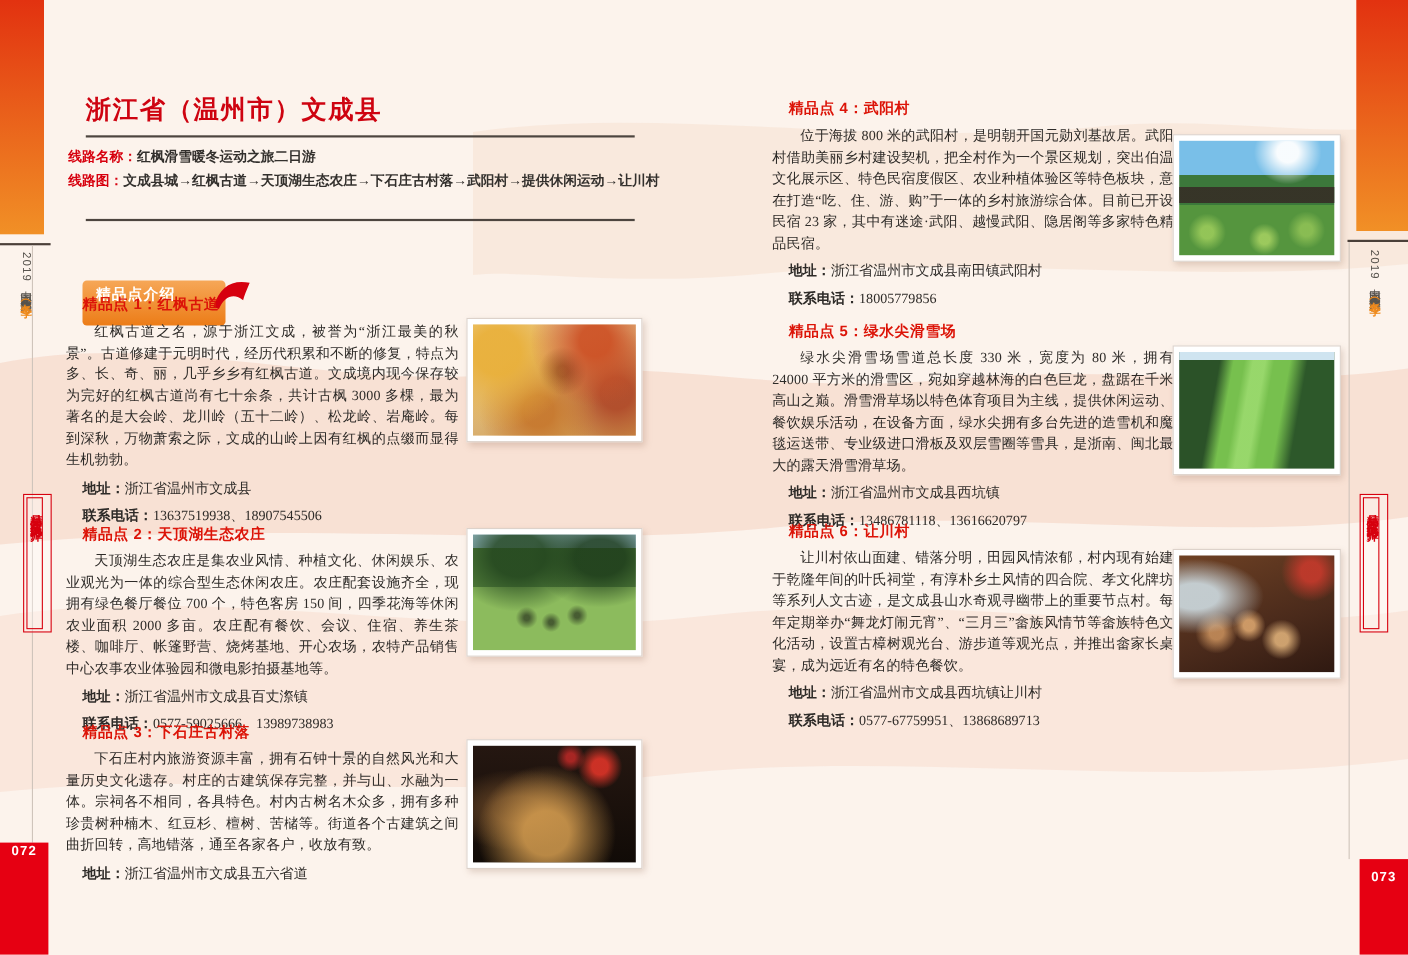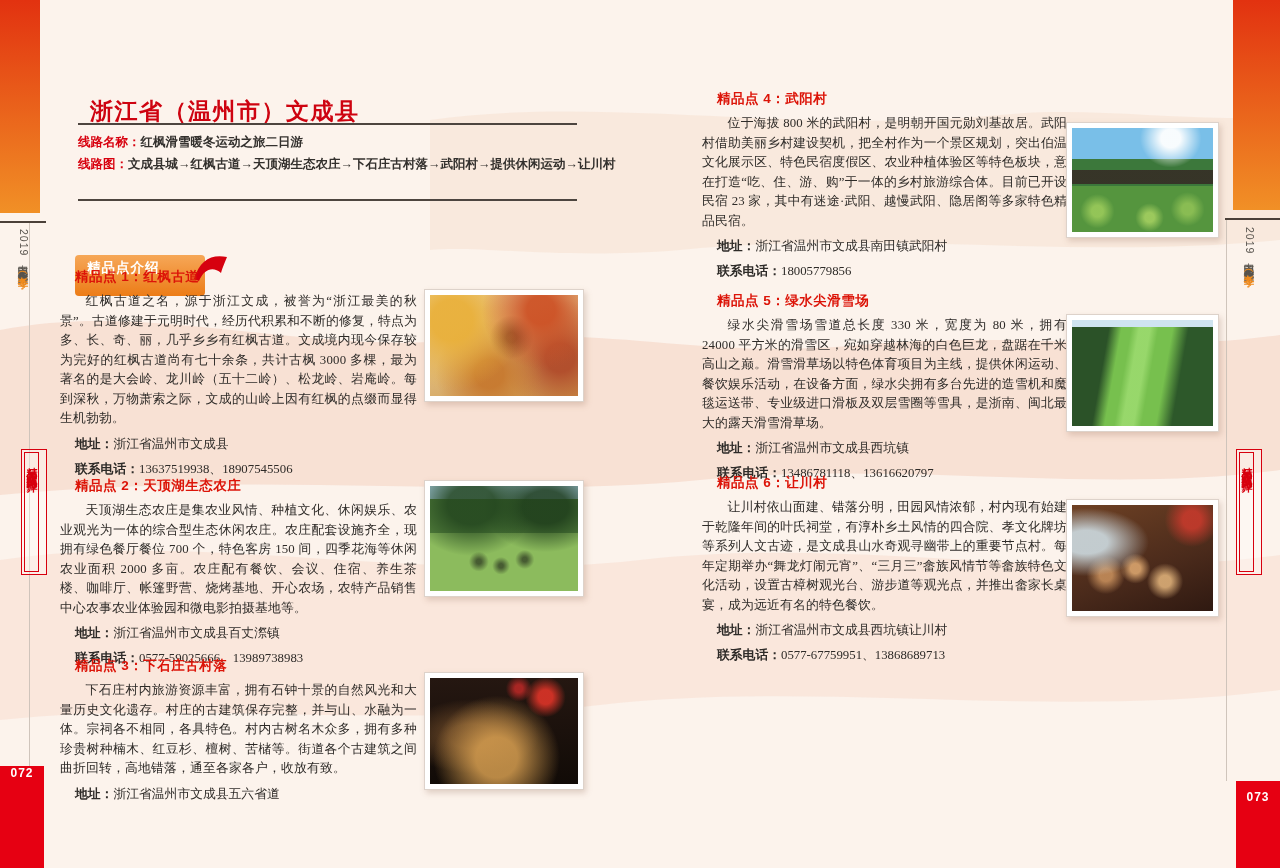--- a/index.html
+++ b/index.html
@@ -48,21 +48,21 @@
   .pagenum-right{left:1236px;top:781px;width:44px;height:87px;}
   .pagenum-right span{display:block;margin-top:9px;}
   
   .title{
     left:78px;top:84px;width:520px;
     font-size:23px;font-weight:700;color:#ce0310;letter-spacing:1.5px;
   }
   .hrule{height:1.5px;background:#4d453f;}
   .hrule1{left:78px;top:123px;width:499px;}
   .hrule2{left:78px;top:199px;width:499px;}
-  .route{left:78px;top:131px;width:505px;font-size:12.5px;line-height:22px;}
+  .route{left:62px;top:131px;width:505px;font-size:12.5px;line-height:22px;}
   .route-row{white-space:nowrap;}
   .route-label{color:#d7000e;font-weight:700;}
   .route-value{color:#33302d;font-weight:600;}
   
   .banner{
     left:75px;top:237px;width:118px;height:41px;
     background:linear-gradient(#f6a757,#ec7c17);
     border-radius:4px;color:#fff;font-size:13.5px;font-weight:700;
     line-height:25px;padding-left:12px;letter-spacing:1px;margin-top:18px;
   }
@@ -161,21 +161,21 @@
 <div class="abs rule-right"></div>
 <div class="abs vline vline-right"></div>
 <div class="abs vtext vtext-right"><span>2019中国美丽乡村休闲旅游行</span><span class="season">（冬季）</span></div>
 <div class="abs vbox vbox-right">
     <div class="inner">精品景点线路推介</div>
   </div>
 <div class="abs pagenum pagenum-right">
     <span>073</span>
   </div>
 
-<h1 class="abs title" style="margin:12px;">浙江省（温州市）文成县</h1>
+<h1 class="abs title" style="margin:0;">浙江省（温州市）文成县</h1>
 <div class="abs hrule hrule1"></div>
 <div class="abs route">
   <div class="route-row"><span class="route-label">线路名称：</span><span class="route-value">红枫滑雪暖冬运动之旅二日游</span></div>
   <div class="route-row"><span class="route-label">线路图：</span><span class="route-value">文成县城→红枫古道→天顶湖生态农庄→下石庄古村落→武阳村→提供休闲运动→让川村</span></div>
 </div>
 <div class="abs hrule hrule2"></div>
 
 <div class="abs banner">
   <span>精品点介绍</span>
   <svg width="38" height="29" viewBox="0 0 38 29">

